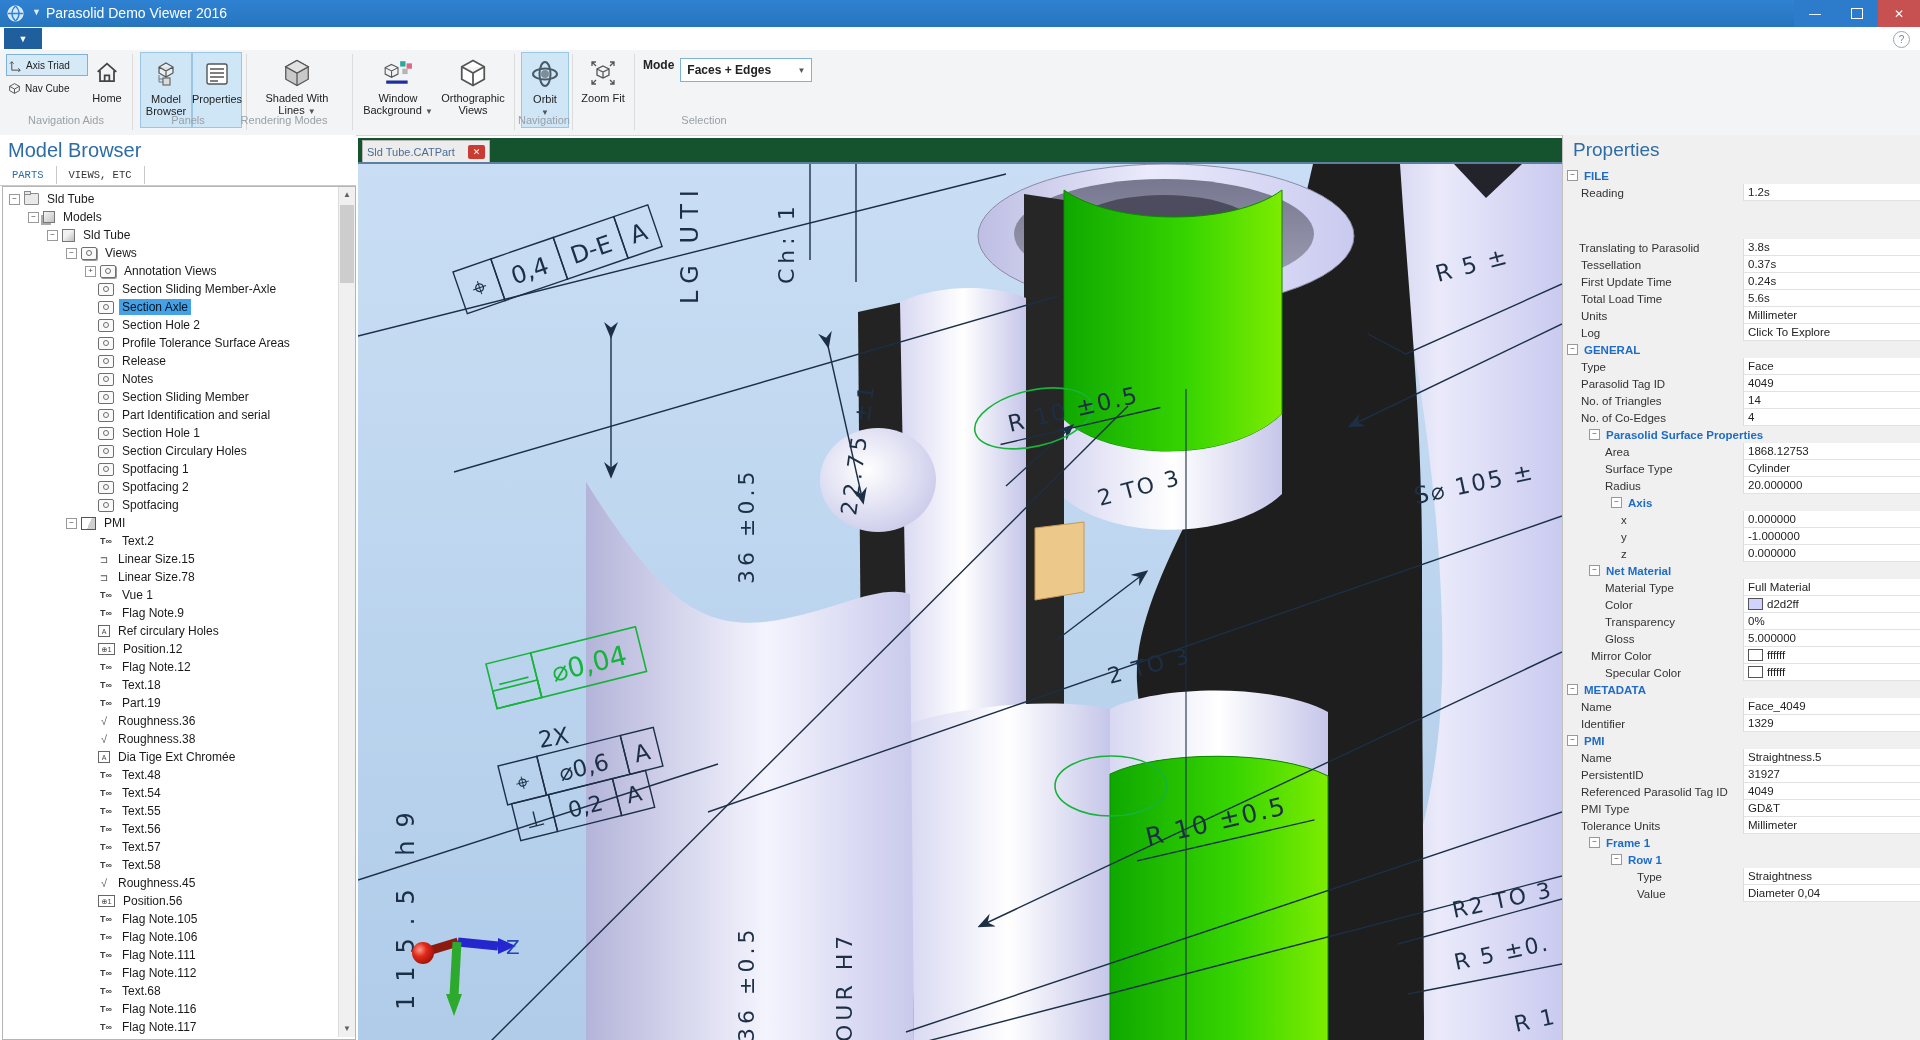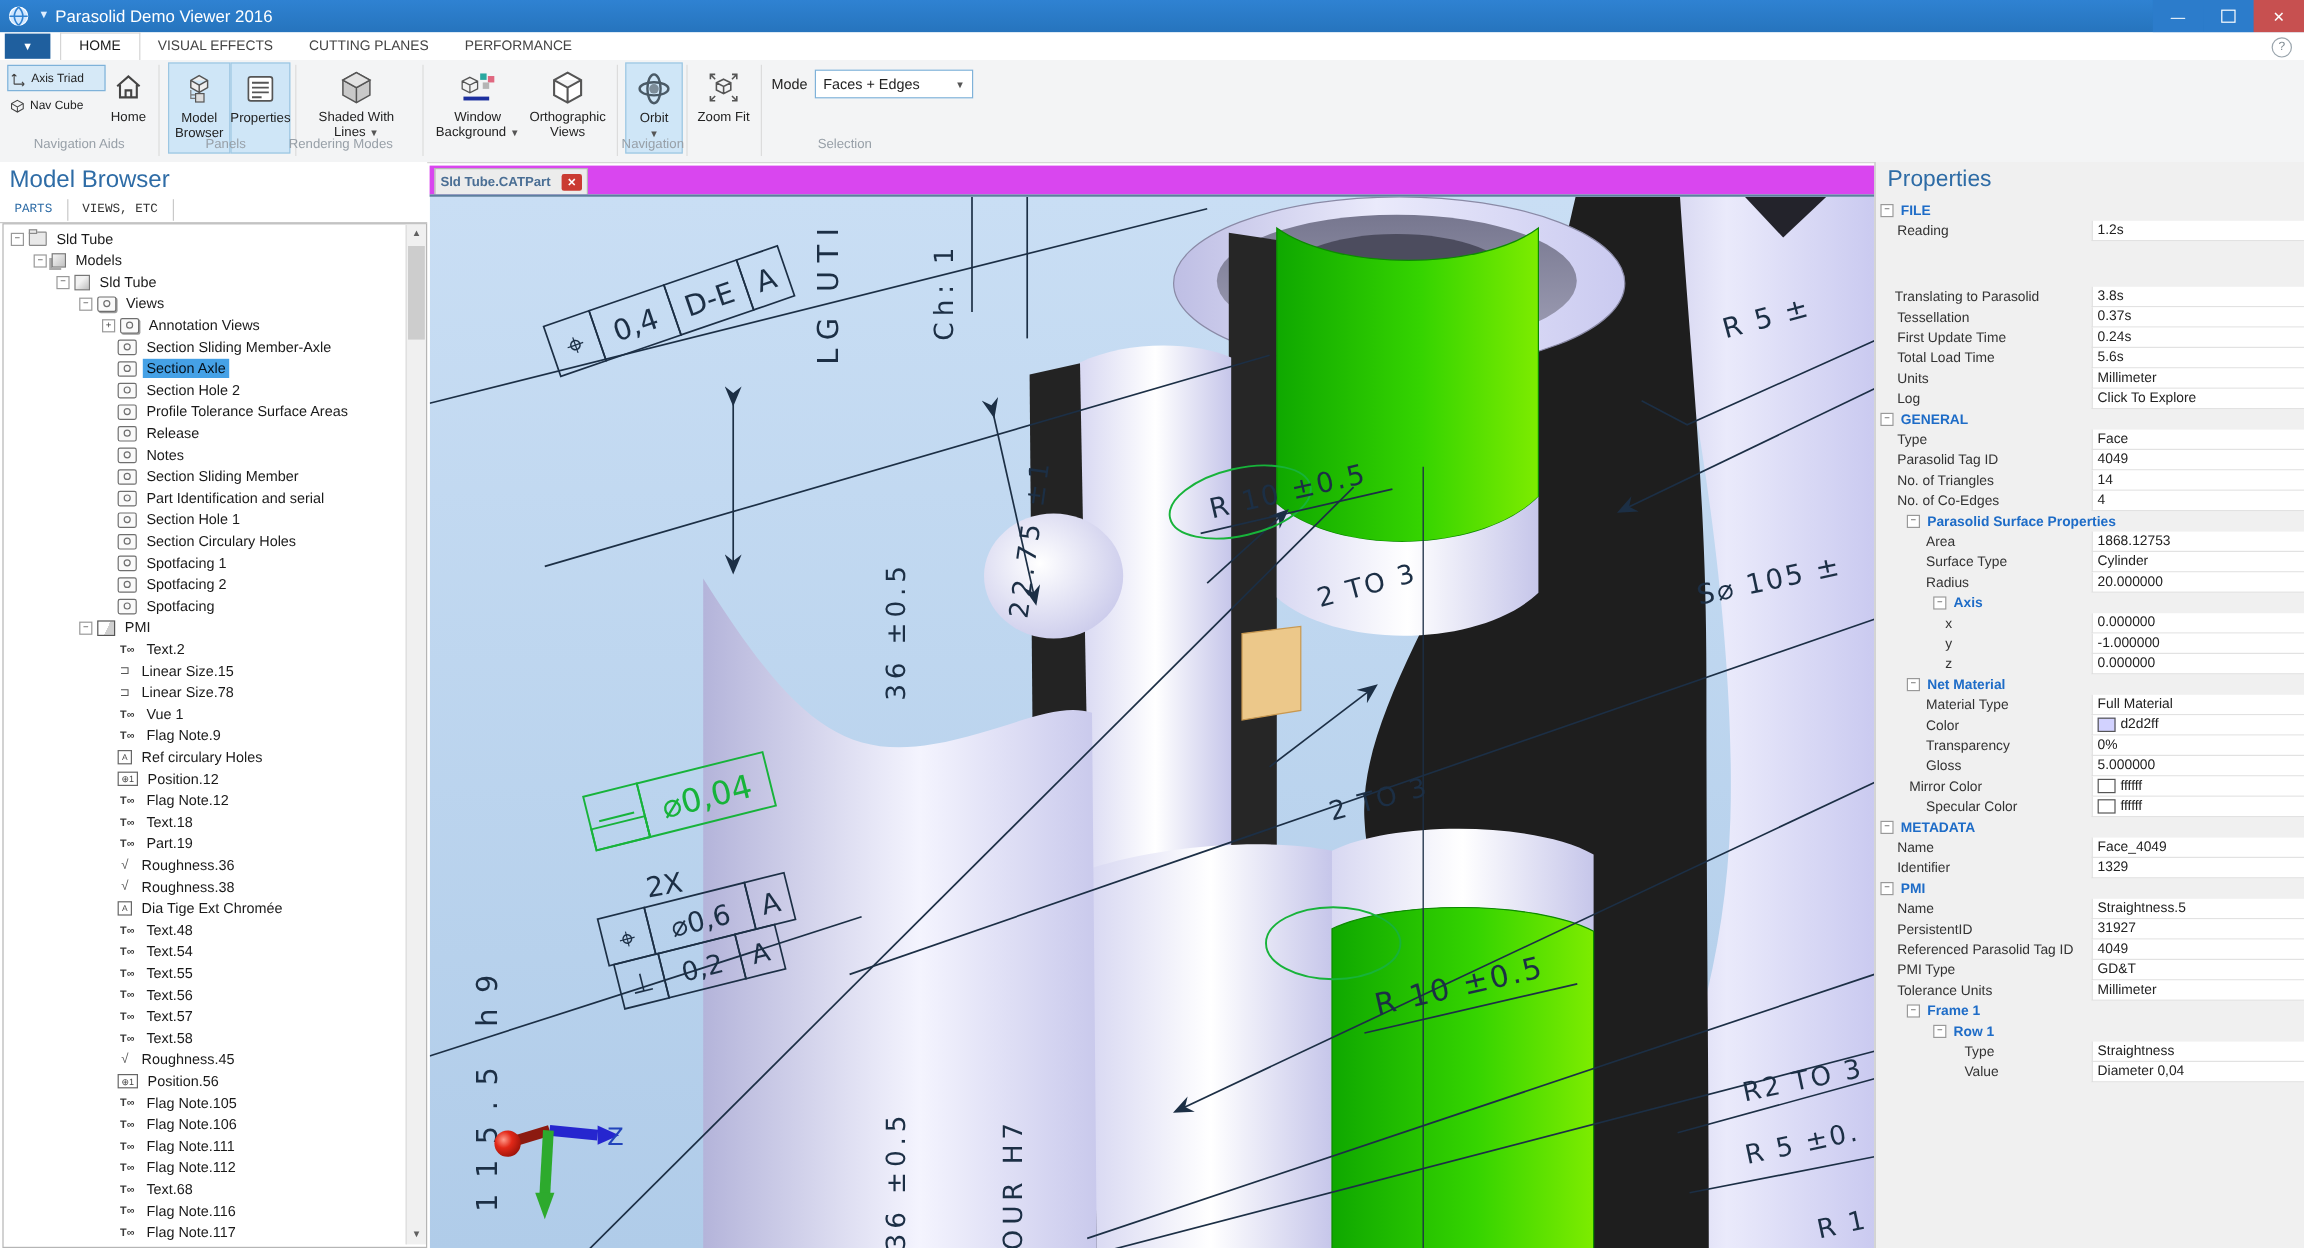--- a/index.html
+++ b/index.html
@@ -25,21 +25,21 @@
   
   #toolbar{position:absolute;left:0;top:50px;width:1920px;height:85px;background:#f3f4f5;border-bottom:1px solid #d6d6d6;}
   .tdiv{position:absolute;top:4px;height:76px;width:1px;background:#dcdcdc;}
   .glabel{position:absolute;top:64px;font-size:11px;color:#98a0a8;transform:translateX(-50%);white-space:nowrap;}
   .smallbtn{position:absolute;left:6px;width:76px;height:20px;display:flex;align-items:center;font-size:10px;color:#222;gap:4px;padding:0 2px;}
   .smallbtn.on{background:#d6e9f7;border:1px solid #7fb2d9;}
   .bigbtn{position:absolute;top:2px;height:74px;display:flex;flex-direction:column;align-items:center;justify-content:flex-start;font-size:11px;color:#222;text-align:center;line-height:12px;}
   .bigbtn.on{background:#cfe6f7;border:1px solid #9cc6e2;}
   .bigbtn .bicon{margin:6px 0 4px 0;height:30px;display:flex;align-items:center;}
   .caret{font-size:8px;color:#555;}
-  #mode-wrap{position:absolute;left:643px;top:8px;font-size:12px;color:#222;display:flex;align-items:center;gap:6px;}
+  #mode-wrap{position:absolute;left:643px;top:8px;font-size:12px;color:#222;display:flex;gap:6px;font-weight:bold;}
   #mode-select{width:118px;height:22px;border:1px solid #7fb2d9;background:#fff;display:flex;align-items:center;justify-content:space-between;padding:0 6px;font-size:12px;}
   
   #left-panel{position:absolute;left:0;top:135px;width:356px;height:905px;background:#fff;}
   #mb-title{position:absolute;left:8px;top:4px;font-size:20px;color:#2e6ca6;}
   #mb-tabs{position:absolute;left:0;top:31px;width:356px;height:19px;border-bottom:1px solid #c9c9c9;font-size:10.5px;font-family:Liberation Mono, monospace;}
   .mbtab{display:inline-block;height:18px;line-height:18px;padding:0 12px;border-right:1px solid #c9c9c9;}
   .mbtab.act{color:#2e6ca6;}
   .mbtab.ina{color:#333;}
   #tree-box{position:absolute;left:2px;top:51px;width:352px;height:852px;border:1px solid #b5b5b5;background:#fff;overflow:hidden;}
   #tree{position:absolute;left:0;top:3px;width:332px;}
@@ -59,21 +59,21 @@
   .ti-linsize{font-size:10px;color:#555;width:12px;}
   .ti-rough{font-size:11px;color:#555;width:12px;}
   .ti-datum{width:10px;height:10px;border:1px solid #666;font-size:7px;color:#444;line-height:9px;text-align:center;}
   .ti-pos{width:15px;height:10px;border:1px solid #666;font-size:7.5px;color:#444;line-height:9px;text-align:center;letter-spacing:0;}
   .tlabel{padding:1px 3px;}
   .trow.sel .tlabel{background:#45a1e6;color:#06121d;}
   #tree-sb{position:absolute;right:0;top:0;width:16px;height:850px;background:#f0f0f0;border-left:1px solid #dcdcdc;}
   .sb-arr{position:absolute;left:0;width:16px;height:16px;color:#606060;font-size:8px;text-align:center;line-height:16px;}
   #tree-thumb{position:absolute;left:1px;top:18px;width:14px;height:78px;background:#cdcdcd;}
   
-  #doc-tabstrip{position:absolute;left:358px;top:138px;width:1204px;height:24px;background:#d946ef;font-weight:bold;}
+  #doc-tabstrip{position:absolute;left:358px;top:138px;width:1204px;height:24px;background:#14532d;}
   #doc-tab{position:absolute;left:4px;top:2px;width:118px;height:21px;background:#ececec;border:1px solid #b5b5b5;border-bottom:none;display:flex;align-items:center;font-size:11px;color:#4a6e94;padding:0 4px;justify-content:space-between;}
   #doc-close{width:17px;height:14px;background:#ca3b32;color:#fff;font-size:9px;text-align:center;line-height:14px;border-radius:2px;}
   #viewport{position:absolute;left:358px;top:162px;width:1204px;height:878px;border-top:2px solid #5c7fa0;overflow:hidden;}
   
   #right-panel{position:absolute;left:1562px;top:135px;width:358px;height:905px;background:#f0f0f0;border-left:1px solid #c0c0c0;}
   #prop-title{position:absolute;left:10px;top:4px;font-size:19px;color:#2e6ca6;}
   #props{position:absolute;left:0;top:32px;width:358px;}
   .prow{position:relative;height:17px;font-size:11.5px;color:#333;display:flex;align-items:center;}
   .pexp{width:9px;height:9px;border:1px solid #999;background:#fff;font-size:8px;line-height:7px;text-align:center;color:#444;margin-right:6px;flex:none;}
   .prow.sec .plabel{color:#1e6cc7;font-weight:bold;}
@@ -98,21 +98,20 @@
     <span id="win-title">Parasolid Demo Viewer 2016</span>
     <div class="winbtn" id="btn-min">—</div>
     <div class="winbtn" id="btn-max">
         <i></i>
       </div>
     <div class="winbtn" id="btn-close">✕</div>
   </div>
 
   <div id="tabrow">
     <div id="file-btn">▼</div>
-    <div id="tabs-wrap"><span class="rtab active">HOME</span><span class="rtab">VISUAL EFFECTS</span><span class="rtab">CUTTING PLANES</span><span class="rtab">PERFORMANCE</span></div>
     <div id="help-icon">?</div>
   </div>
 
   <div id="toolbar">
     <div class="smallbtn on" style="top:4px;">
       <svg width="13" height="13" viewBox="0 0 14 14">
           <path d="M3 12 V3 M3 12 H12 M3 3 L1 5 M3 3 L5 5 M12 12 L10 10 M12 12 L10 14" stroke="#444" fill="none"></path>
         </svg>
       <span>Axis Triad</span>
     </div>

